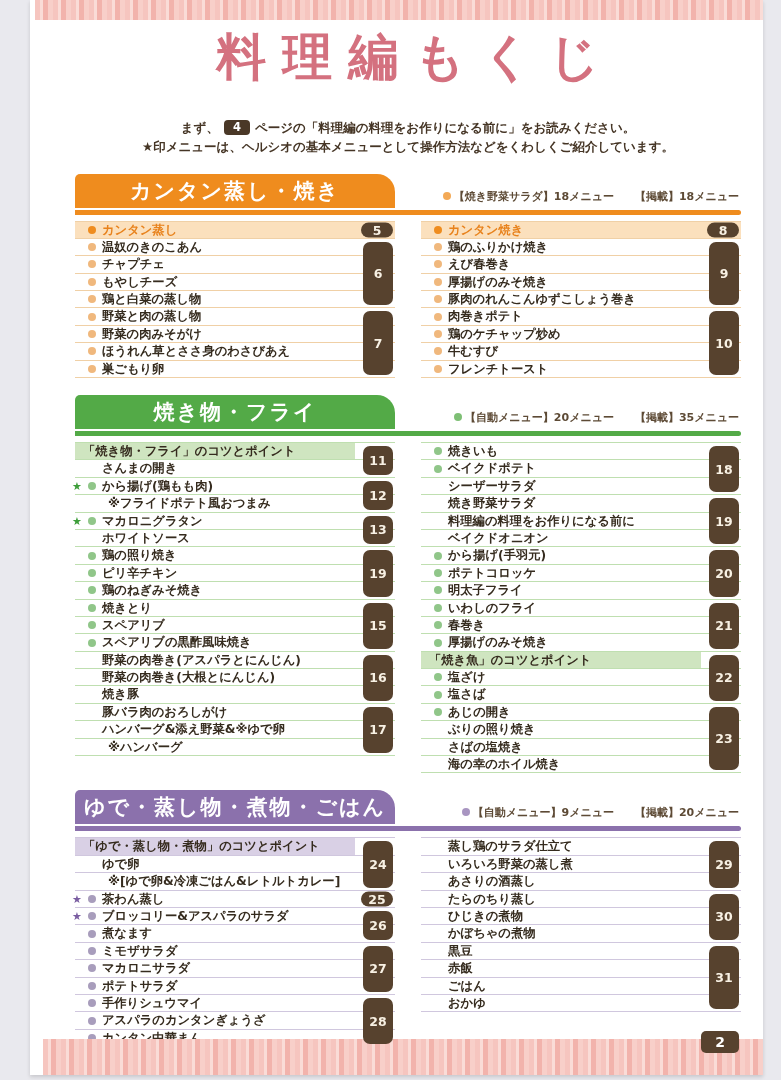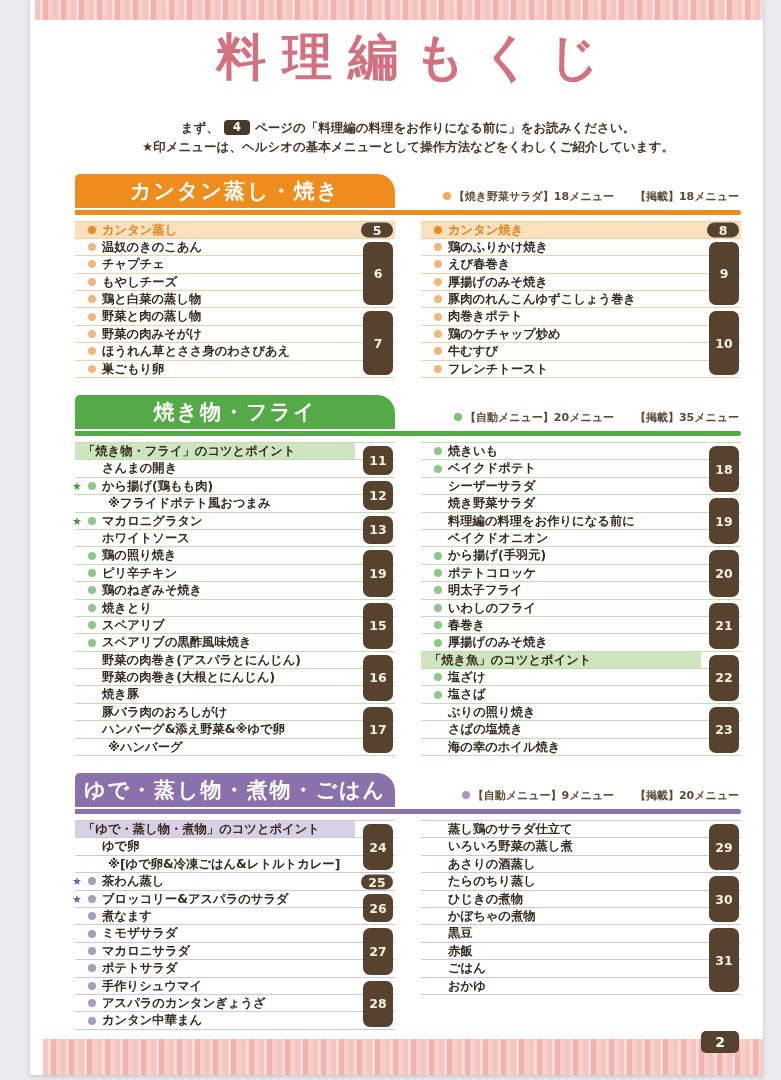--- a/index.html
+++ b/index.html
@@ -329,20 +329,24 @@
                   <span class="dot"></span>
                   <span class="rowtext">塩ざけ</span>
                 </div>
                 <div class="row r-bullet">
                   <span class="dot"></span>
                   <span class="rowtext">塩さば</span>
                 </div>
                 <div class="pagebadge">22</div>
               </div>
               <div class="group">
+                <div class="row r-bullet">
+                  <span class="dot"></span>
+                  <span class="rowtext">あじの開き</span>
+                </div>
                 <div class="row r-plain">
                   <span class="rowtext">ぶりの照り焼き</span>
                 </div>
                 <div class="row r-plain">
                   <span class="rowtext">さばの塩焼き</span>
                 </div>
                 <div class="row r-plain">
                   <span class="rowtext">海の幸のホイル焼き</span>
                 </div>
                 <div class="pagebadge">23</div>

